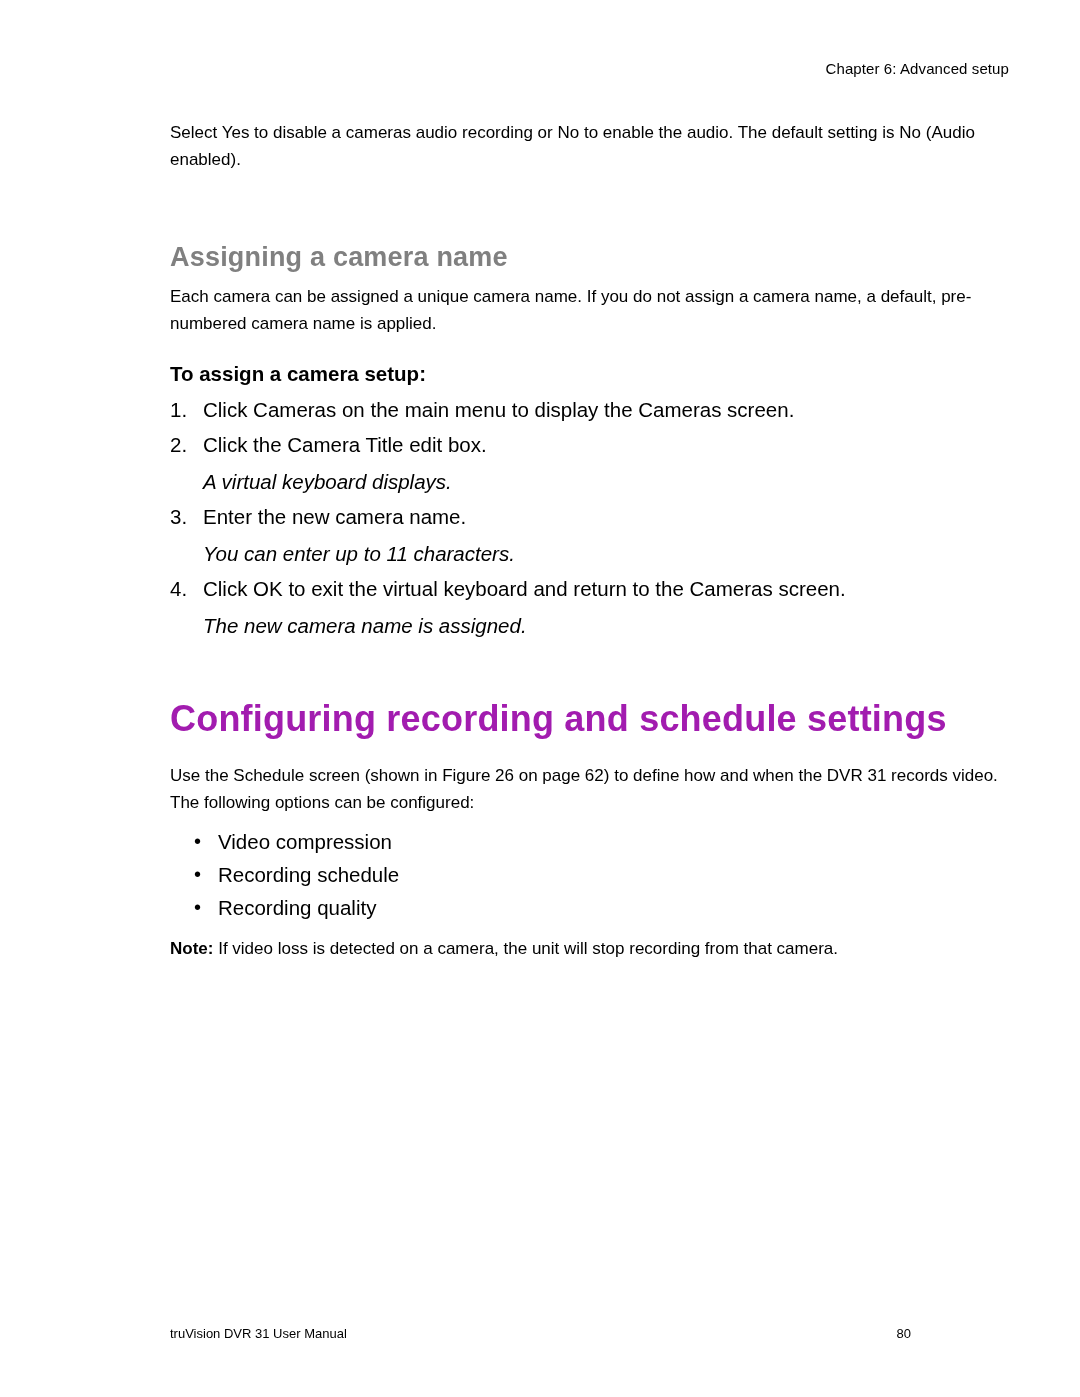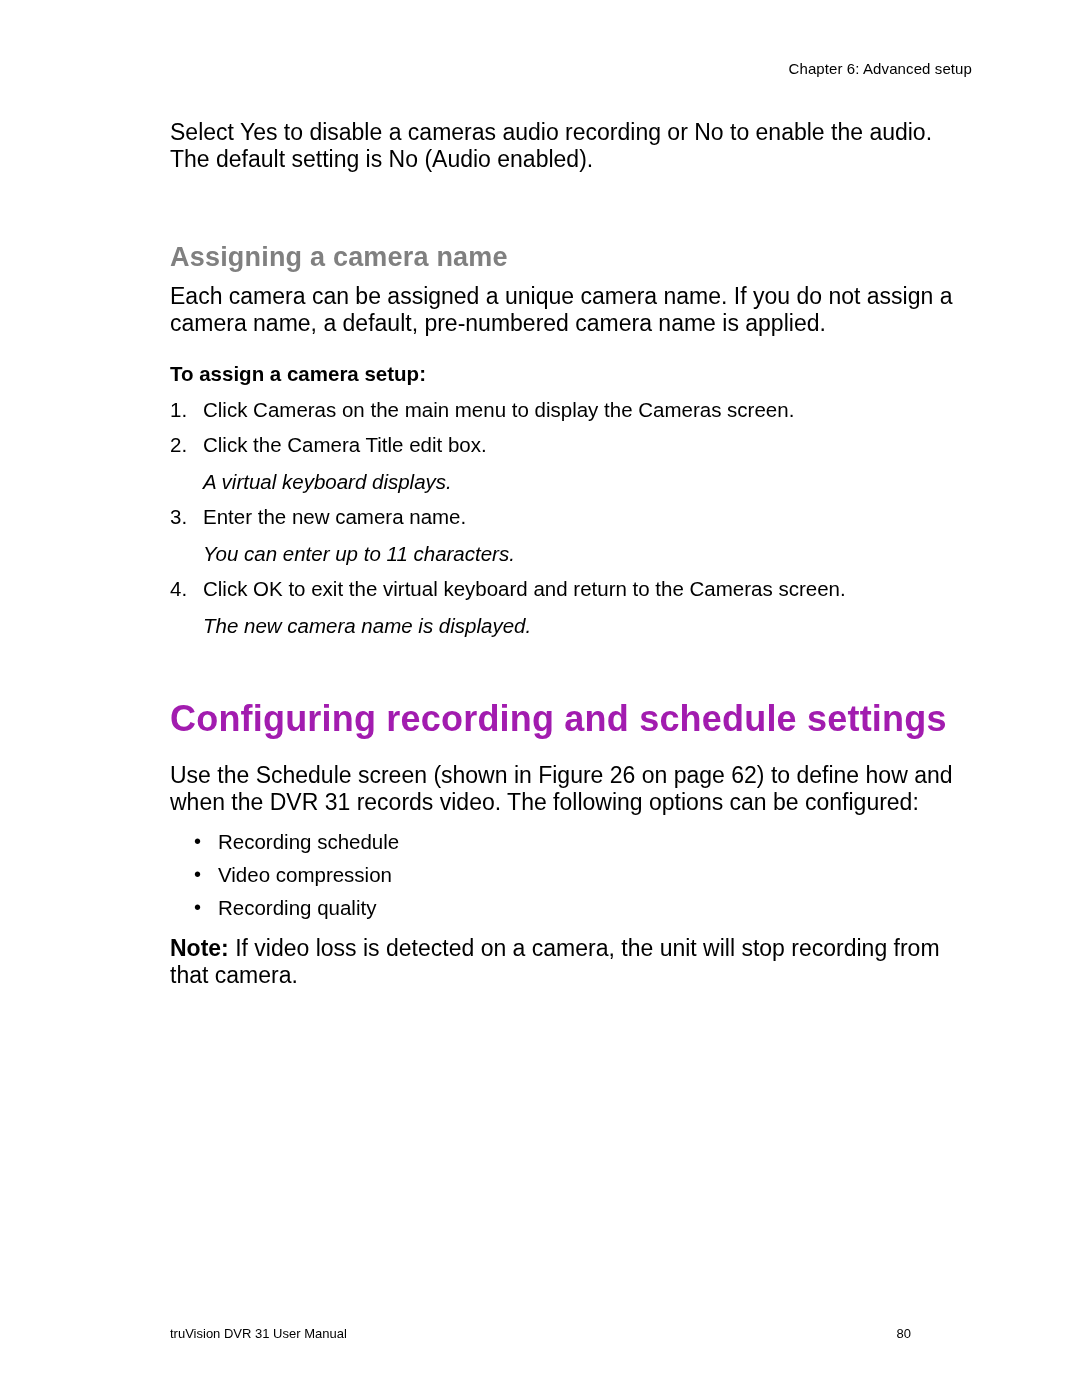--- a/index.html
+++ b/index.html
@@ -6,21 +6,21 @@
     margin: 0;
     padding: 0;
     background: #ffffff;
     font-family: Arial, Helvetica, sans-serif;
     color: #000000;
   }
   .page {
     box-sizing: border-box;
     width: 1080px;
     height: 1397px;
-    padding: 60px 108px 50px 170px;
+    padding: 60px 71px 50px 170px;
     position: relative;
     background: #ffffff;
   }
   .chapter-header {
     text-align: right;
     font-size: 15px;
     color: #000000;
     margin-bottom: 42px;
     letter-spacing: 0.1px;
   }
@@ -32,21 +32,21 @@
     letter-spacing: 0.2px;
   }
   .h1 {
     font-size: 36px;
     font-weight: bold;
     color: #a21caf;
     margin: 59px 0 22px 0;
     letter-spacing: 0.2px;
   }
   .body-text {
-    font-size: 23px;
+    font-size: 17px;
     line-height: 27px;
     margin: 0 0 12px 0;
   }
   .section-gap {
     height: 57px;
   }
   .bold-lead {
     font-weight: bold;
     font-size: 20.5px;
     margin: 25px 0 10px 0;
@@ -133,30 +133,30 @@
     <li>
       <span>Click the Camera Title edit box.</span>
       <span class="step-sub">A virtual keyboard displays.</span>
     </li>
     <li>
       <span>Enter the new camera name.</span>
       <span class="step-sub">You can enter up to 11 characters.</span>
     </li>
     <li>
       <span>Click OK to exit the virtual keyboard and return to the Cameras screen.</span>
-      <span class="step-sub">The new camera name is displayed.</span>
+      <span class="step-sub">The new camera name is assigned.</span>
     </li>
   </ol>
 
   <div class="h1">Configuring recording and schedule settings</div>
   <p class="body-text">Use the Schedule screen (shown in Figure 26 on page 62) to define how and when the DVR 31 records video. The following options can be configured:</p>
 
   <ul class="bullets">
+    <li>Video compression</li>
     <li>Recording schedule</li>
-    <li>Video compression</li>
     <li>Recording quality</li>
   </ul>
 
   <p class="body-text">
     <span class="note-label">Note:</span><span> If video loss is detected on a camera, the unit will stop recording from that camera.</span>
   </p>
 
   <div class="footer">
     <span>truVision DVR 31 User Manual</span>
     <span class="page-num">80</span>

